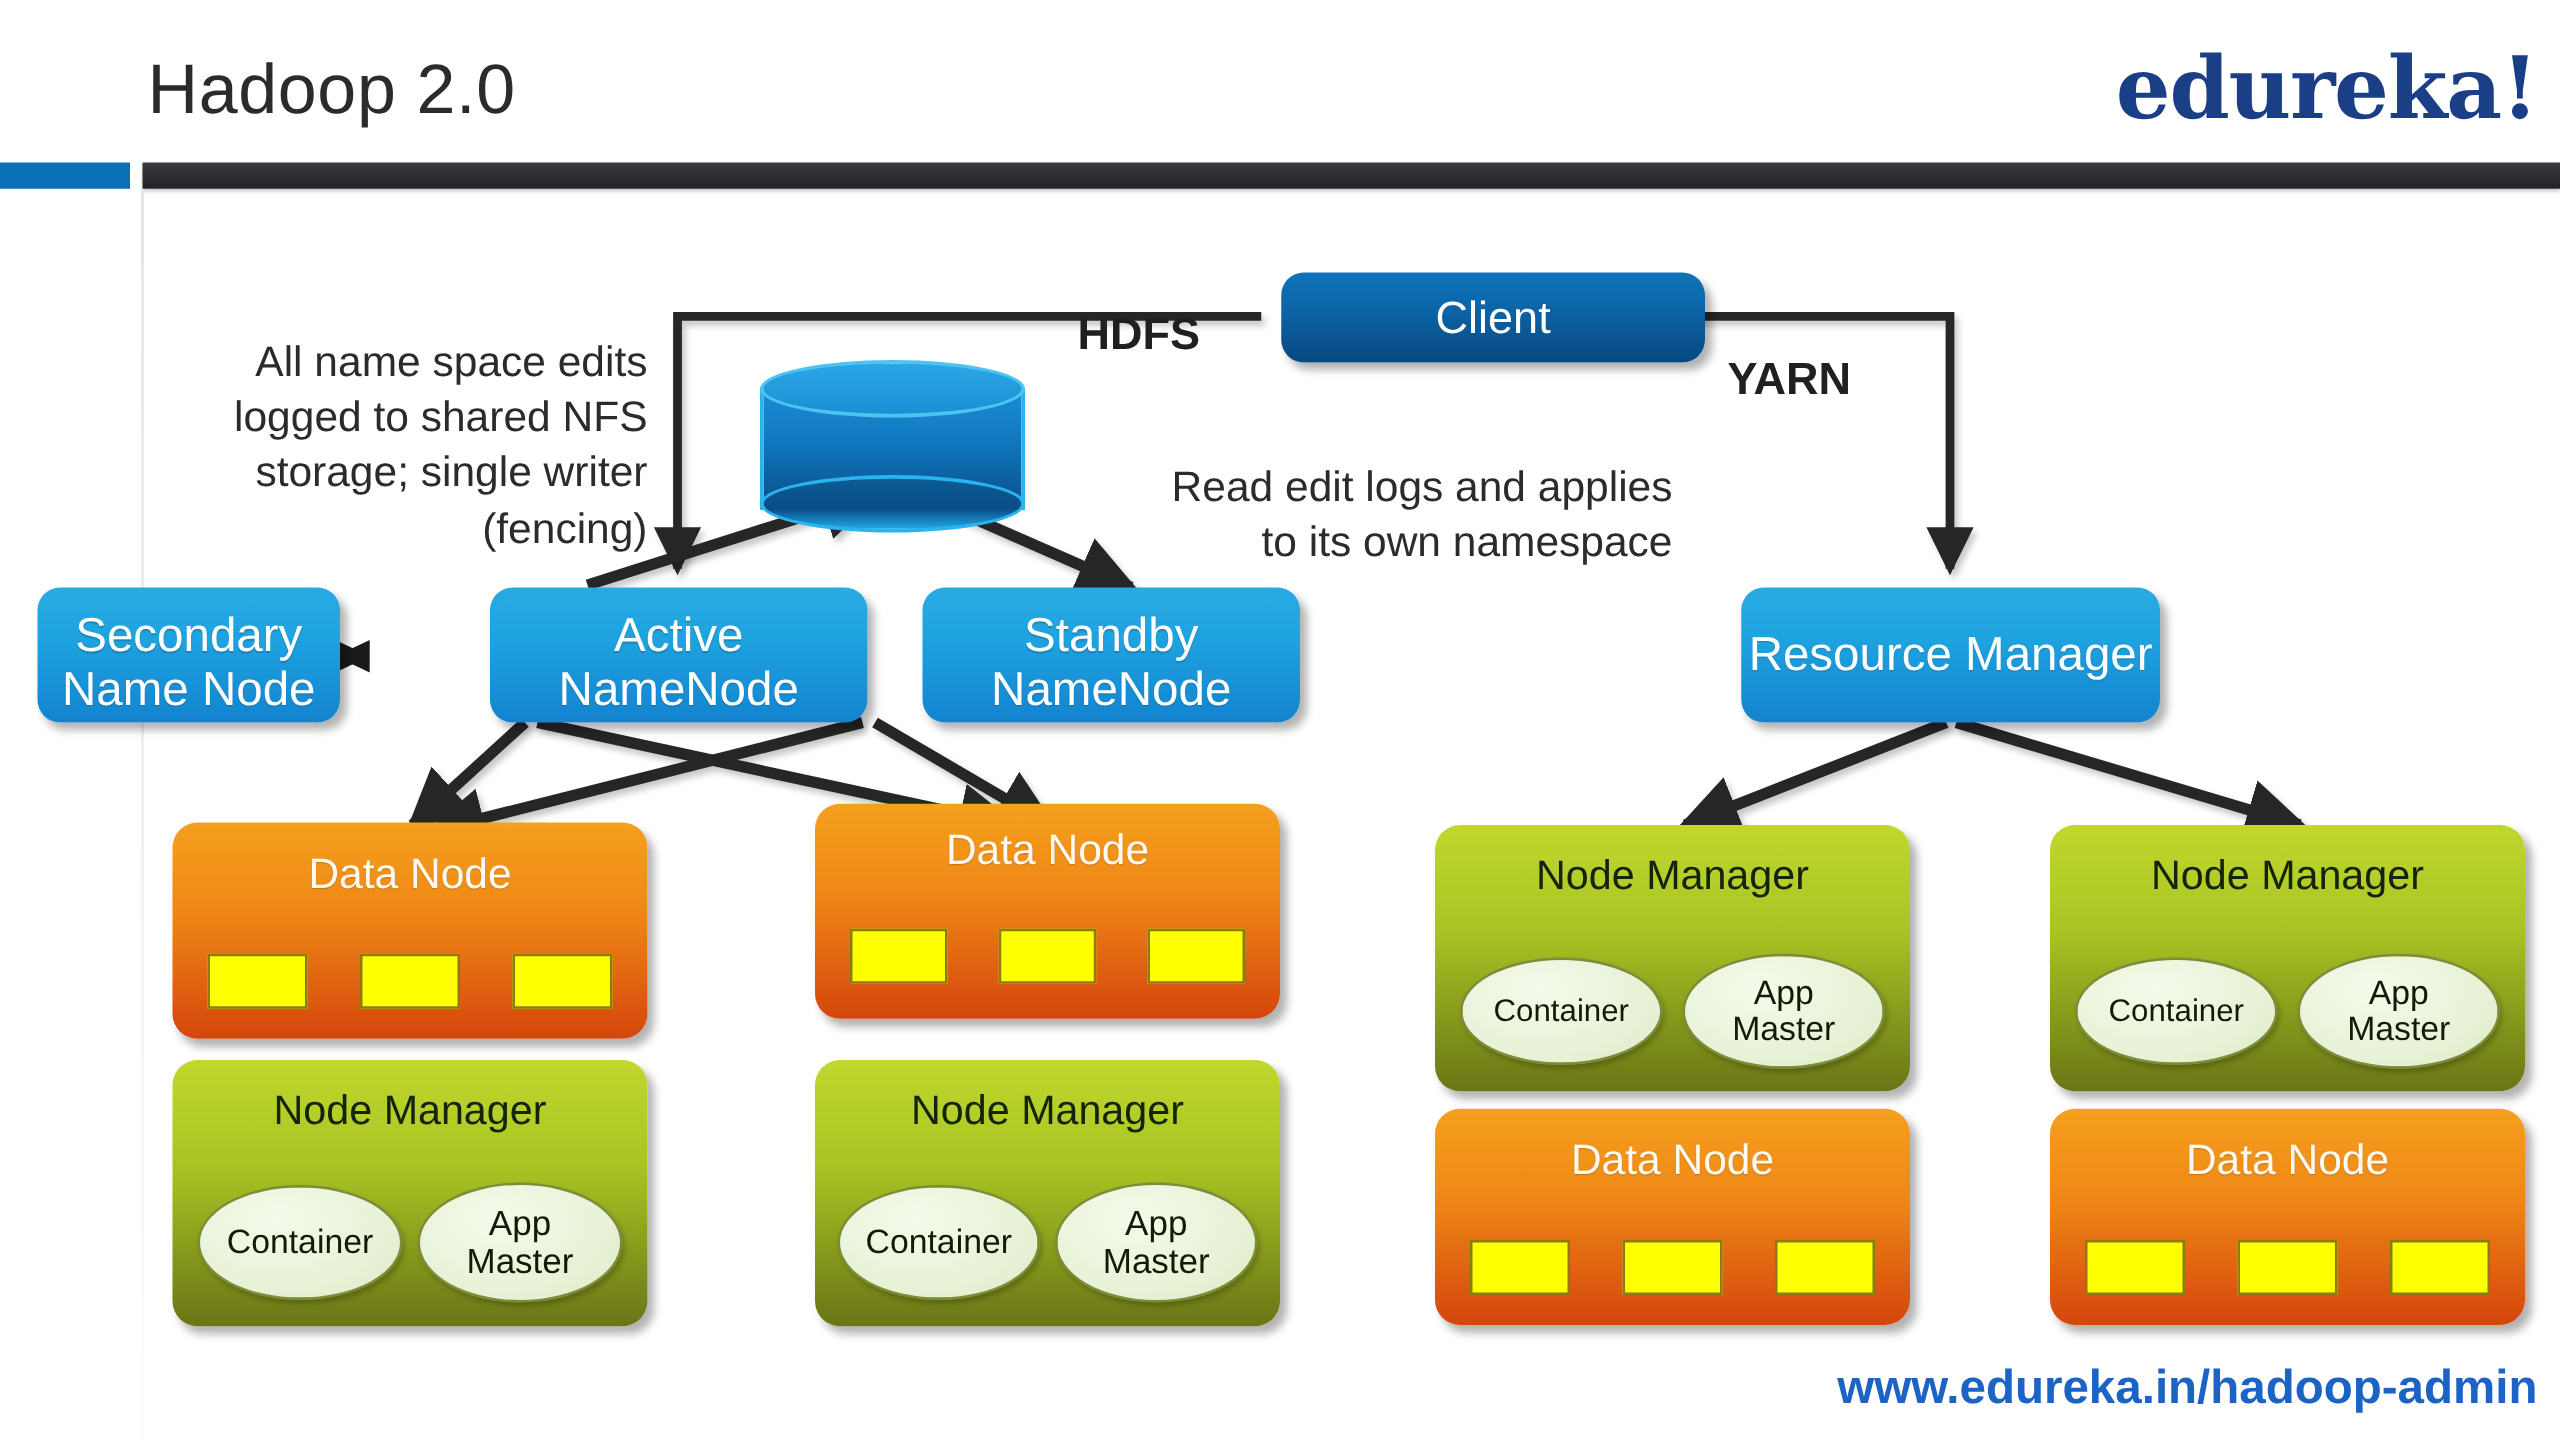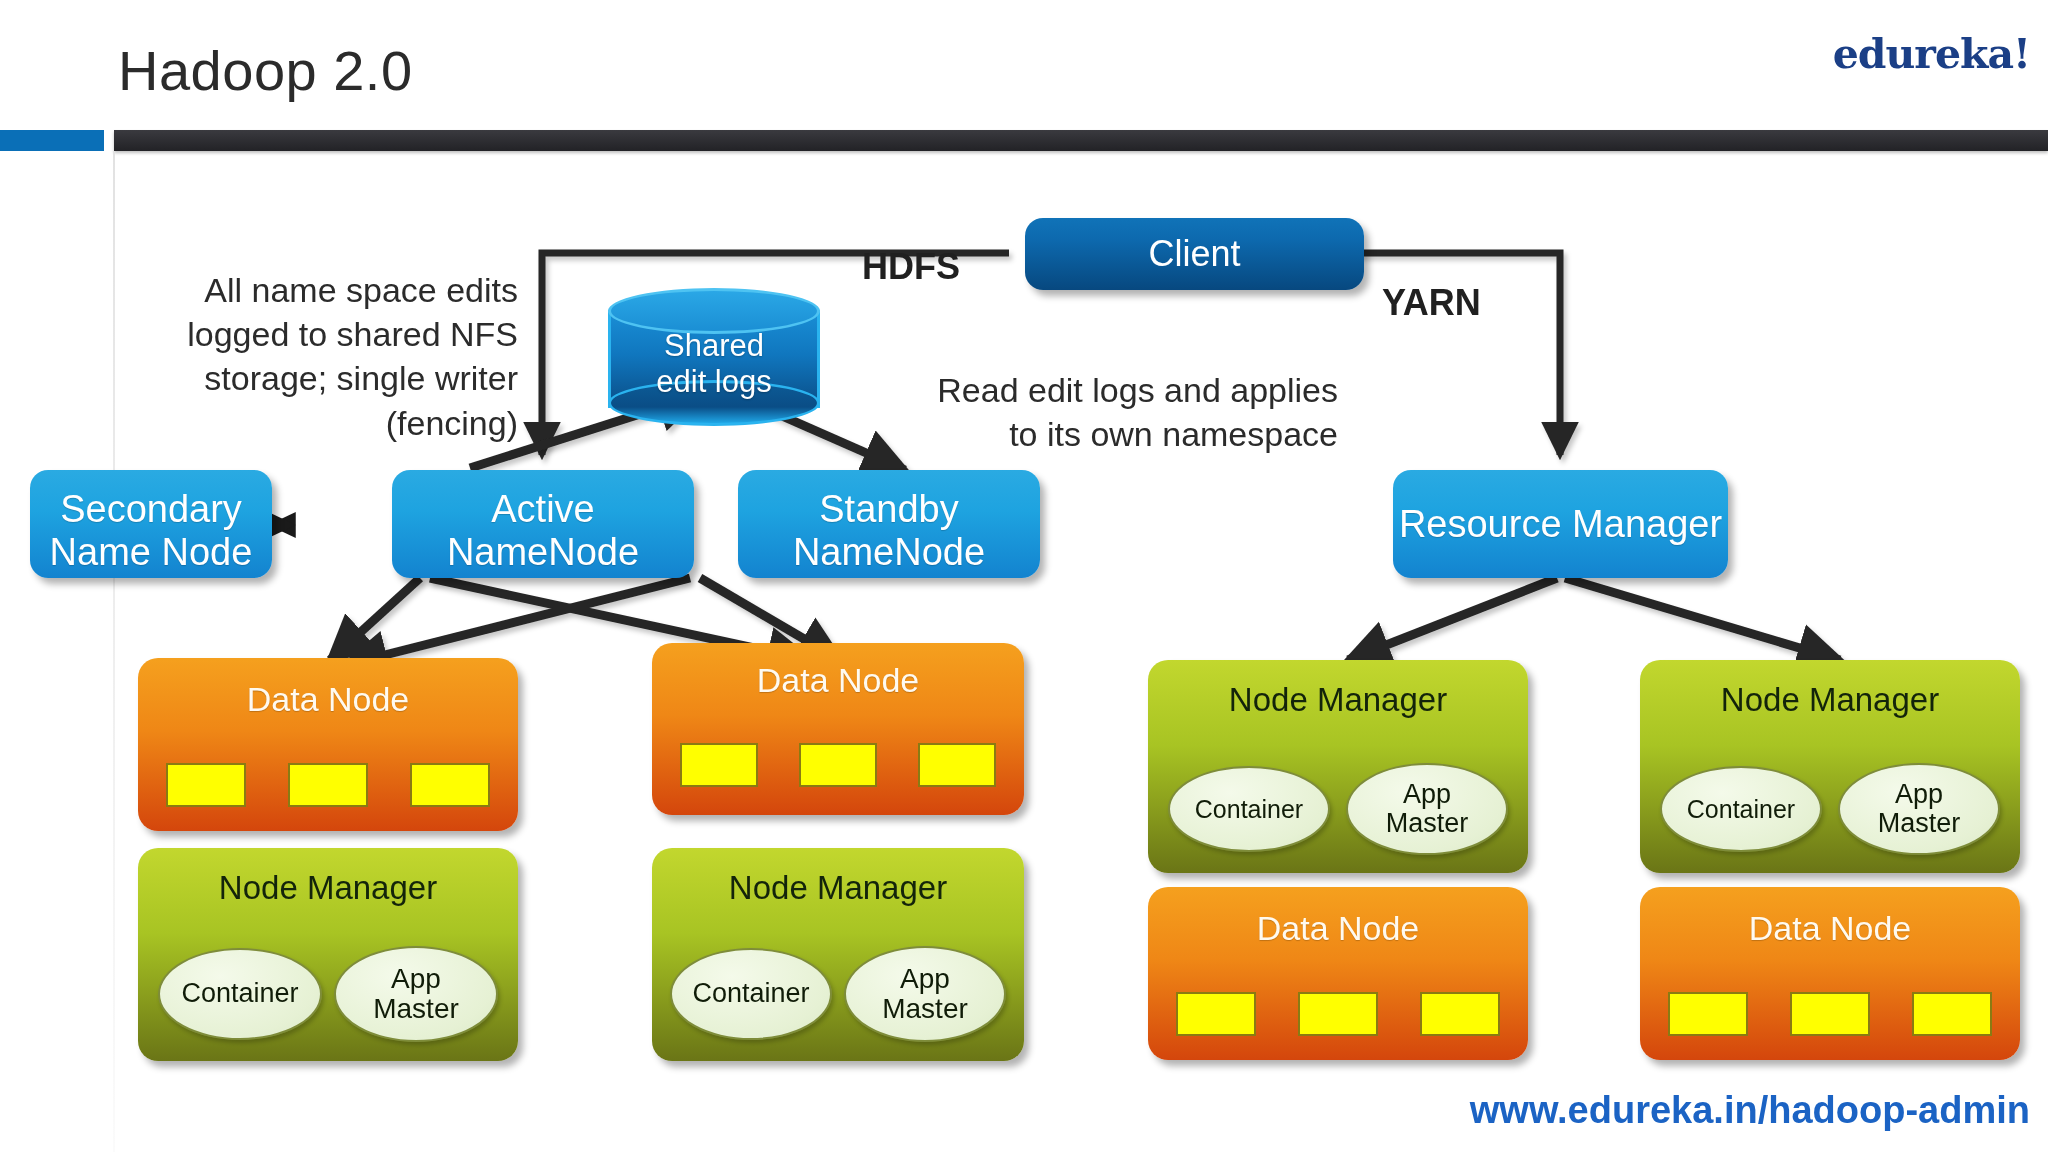--- a/index.html
+++ b/index.html
@@ -23,21 +23,21 @@
     font-size: 56px;
     font-weight: 400;
     letter-spacing: 0.5px;
     color: #2b2b2b;
     white-space: nowrap;
   }
   #brand-logo {
     position: absolute;
     right: 18px; top: 30px;
     font-family: "DejaVu Serif", serif;
-    font-size: 41px;
+    font-size: 69px;
     font-weight: 700;
     letter-spacing: -1px;
     color: #1b3f86;
     white-space: nowrap;
   }
   #rule-accent {
     position: absolute;
     left: 0; top: 130px;
     width: 104px; height: 21px;
   }
@@ -294,22 +294,20 @@
 to its own namespace</div>
 
 <div class="node" id="node-client" style="left:1009px; top:218px; width:339px; height:72px;">
   <div class="node-label" style="top:16px;">Client</div>
 </div>
 
 <div id="node-shared-logs" style="left:608px; top:288px; width:212px; height:140px;">
   <div class="cyl-body"></div>
   <div class="cyl-bottom"></div>
   <div class="cyl-top"></div>
-  <div class="cyl-text">Shared
-edit logs</div>
 </div>
 
 <div class="node node-blue" style="left:30px; top:470px; width:242px; height:108px;">
   <div class="node-label" style="top:18px;">Secondary
 Name Node</div>
 </div>
 
 <div class="node node-blue" style="left:392px; top:470px; width:302px; height:108px;">
   <div class="node-label" style="top:18px;">Active
 NameNode</div>

